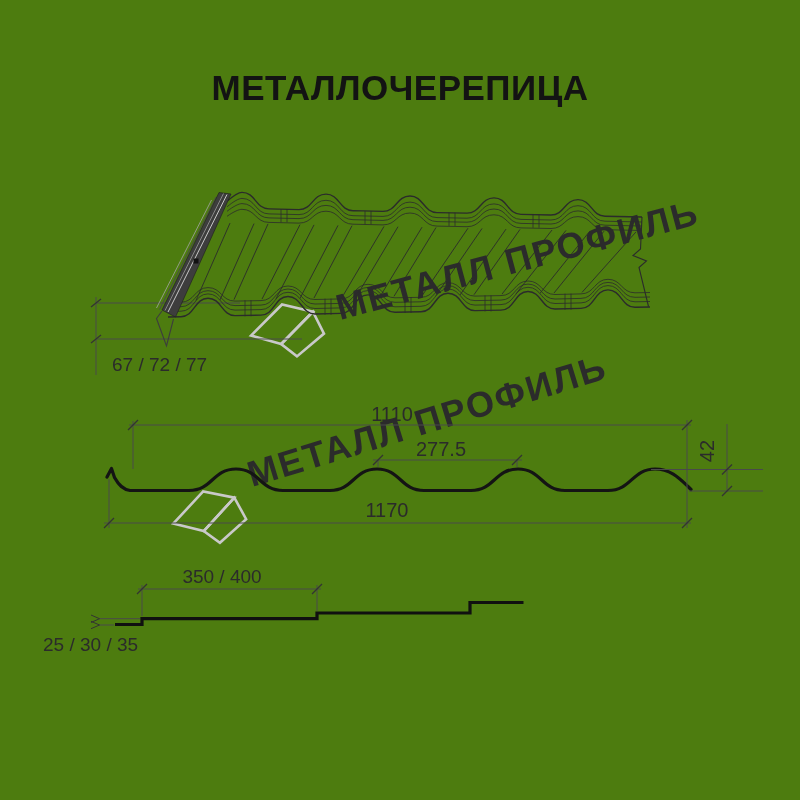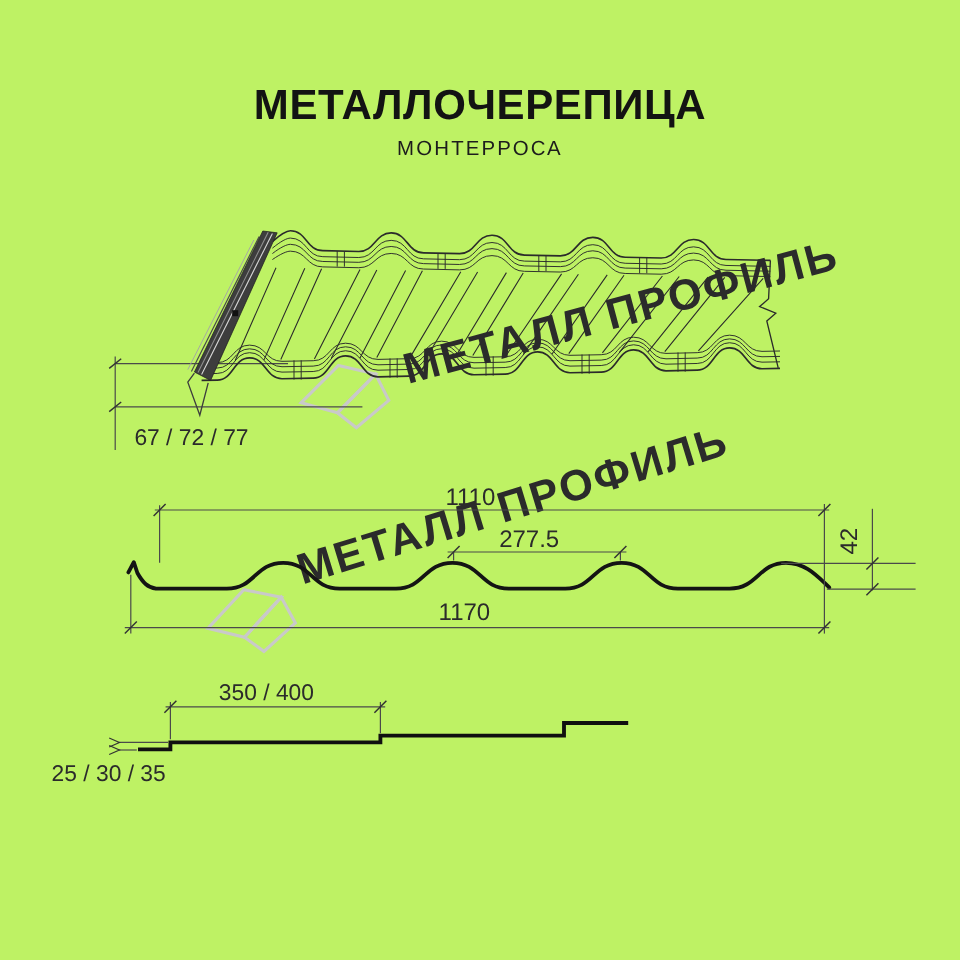--- a/index.html
+++ b/index.html
@@ -1,33 +1,32 @@
 <!DOCTYPE html>
 <html><head>
 <meta charset="utf-8">
 <style>
   html,body{margin:0;padding:0;background:#fff}
-  .page{position:relative;width:800px;height:800px;background:#bef264;overflow:hidden;
+  .page{position:relative;width:800px;height:800px;background:#4d7c0f;overflow:hidden;
         font-family:"Liberation Sans",sans-serif}
   .title{position:absolute;top:70px;left:0;width:800px;text-align:center;
          font-size:35px;font-weight:700;letter-spacing:.5px;color:#131313;line-height:1.05}
   .subtitle{position:absolute;top:114px;left:0;width:800px;text-align:center;
             font-size:17px;font-weight:500;letter-spacing:1.8px;color:#1c1c1c}
   svg.drawing{position:absolute;left:0;top:0}
   svg text{font-family:"Liberation Sans",sans-serif;fill:#2b2b2b}
   .dimline{stroke:#4a4a4a;stroke-width:1;fill:none}
   .tick{stroke:#333;stroke-width:1.2;fill:none}
 </style>
 </head>
 <body>
 
 <div class="page">
 
   <div class="title">МЕТАЛЛОЧЕРЕПИЦА</div>
-  <div class="subtitle">МОНТЕРРОСА</div>
 
   <svg class="drawing" width="800" height="800" viewBox="0 0 800 800">
 
     <g transform="translate(340,320) rotate(-15)">
       <g transform="translate(-53,-3)" fill="none" stroke="#c9c9c9" stroke-width="2.6">
         <path d="M -37 -5 L 1 -27 L 29 -12 L -10 11 Z"></path>
         <path d="M -10 11 L 29 -12 L 34 12 L 2 27 Z"></path>
       </g>
       <text x="0" y="0" font-size="36" font-weight="600" letter-spacing="2" fill="#c9c9c9">МЕТАЛЛ ПРОФИЛЬ</text>
     </g>

